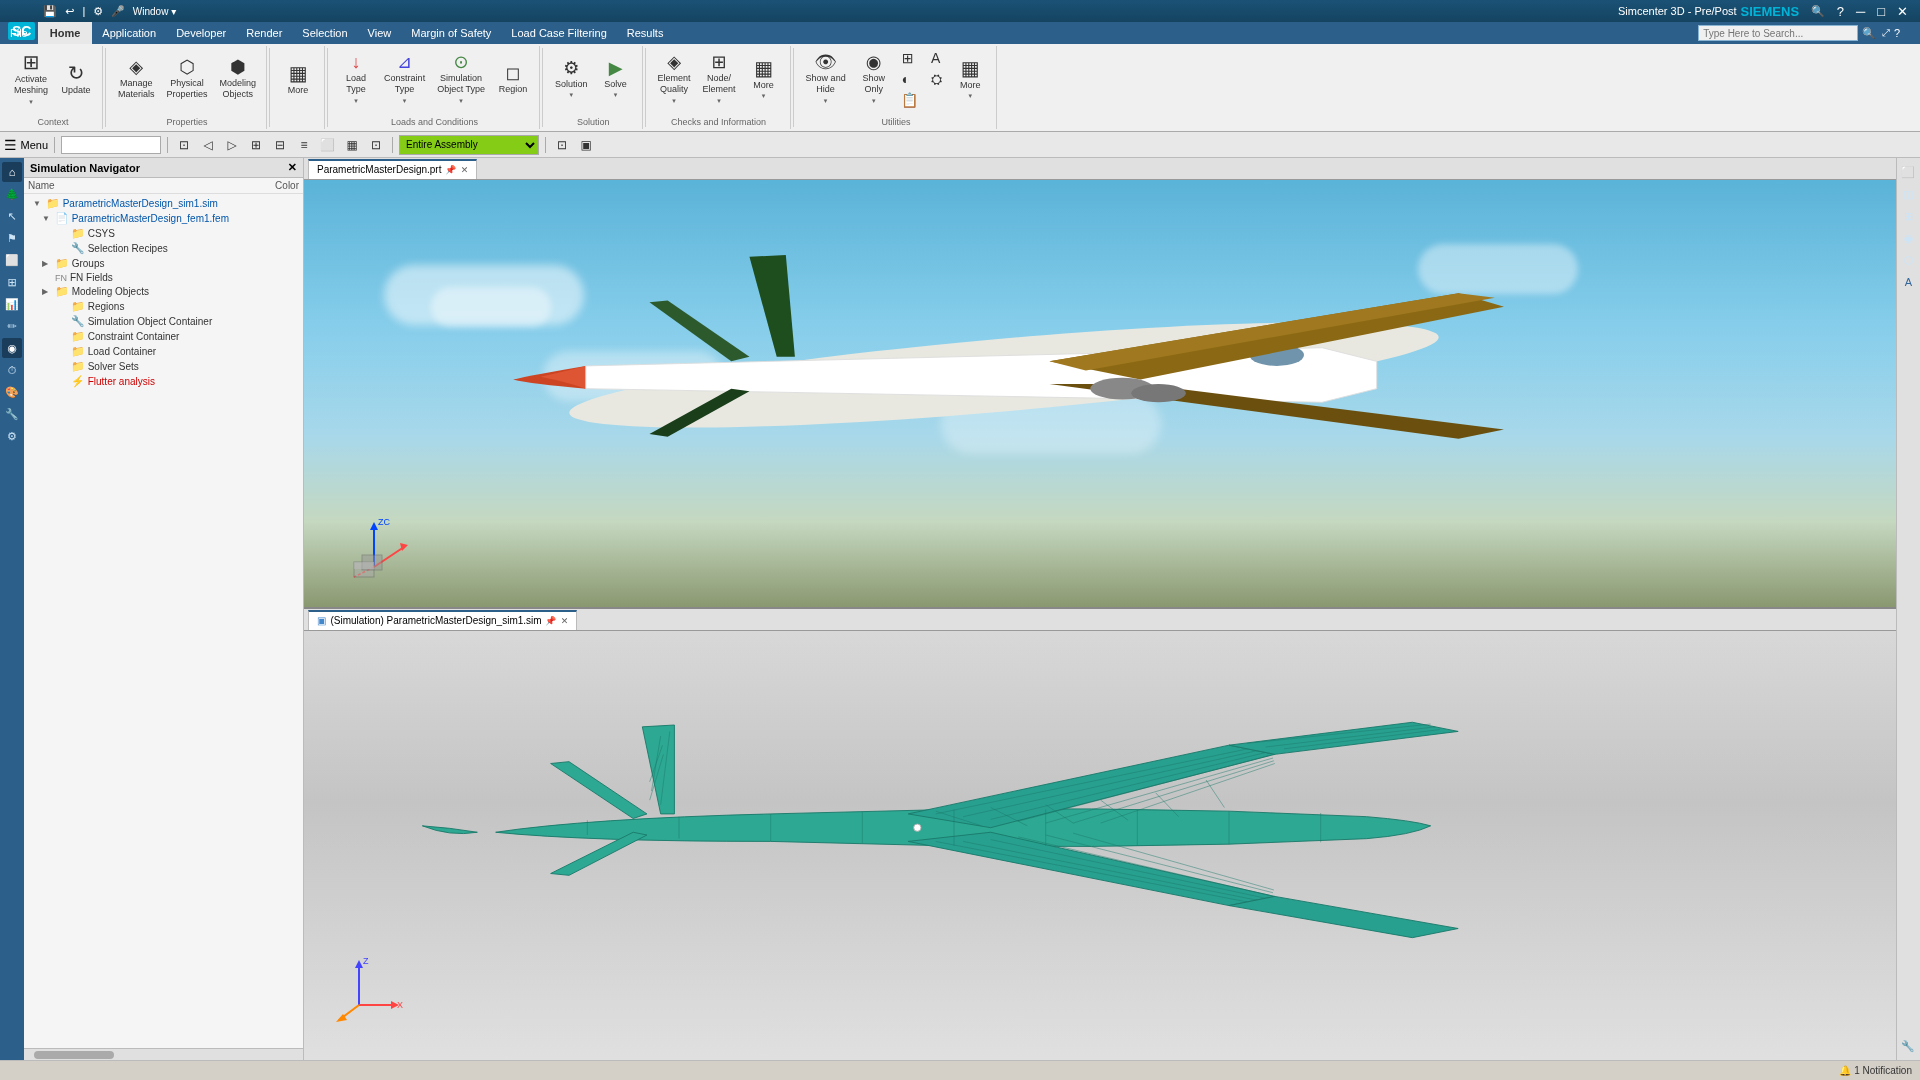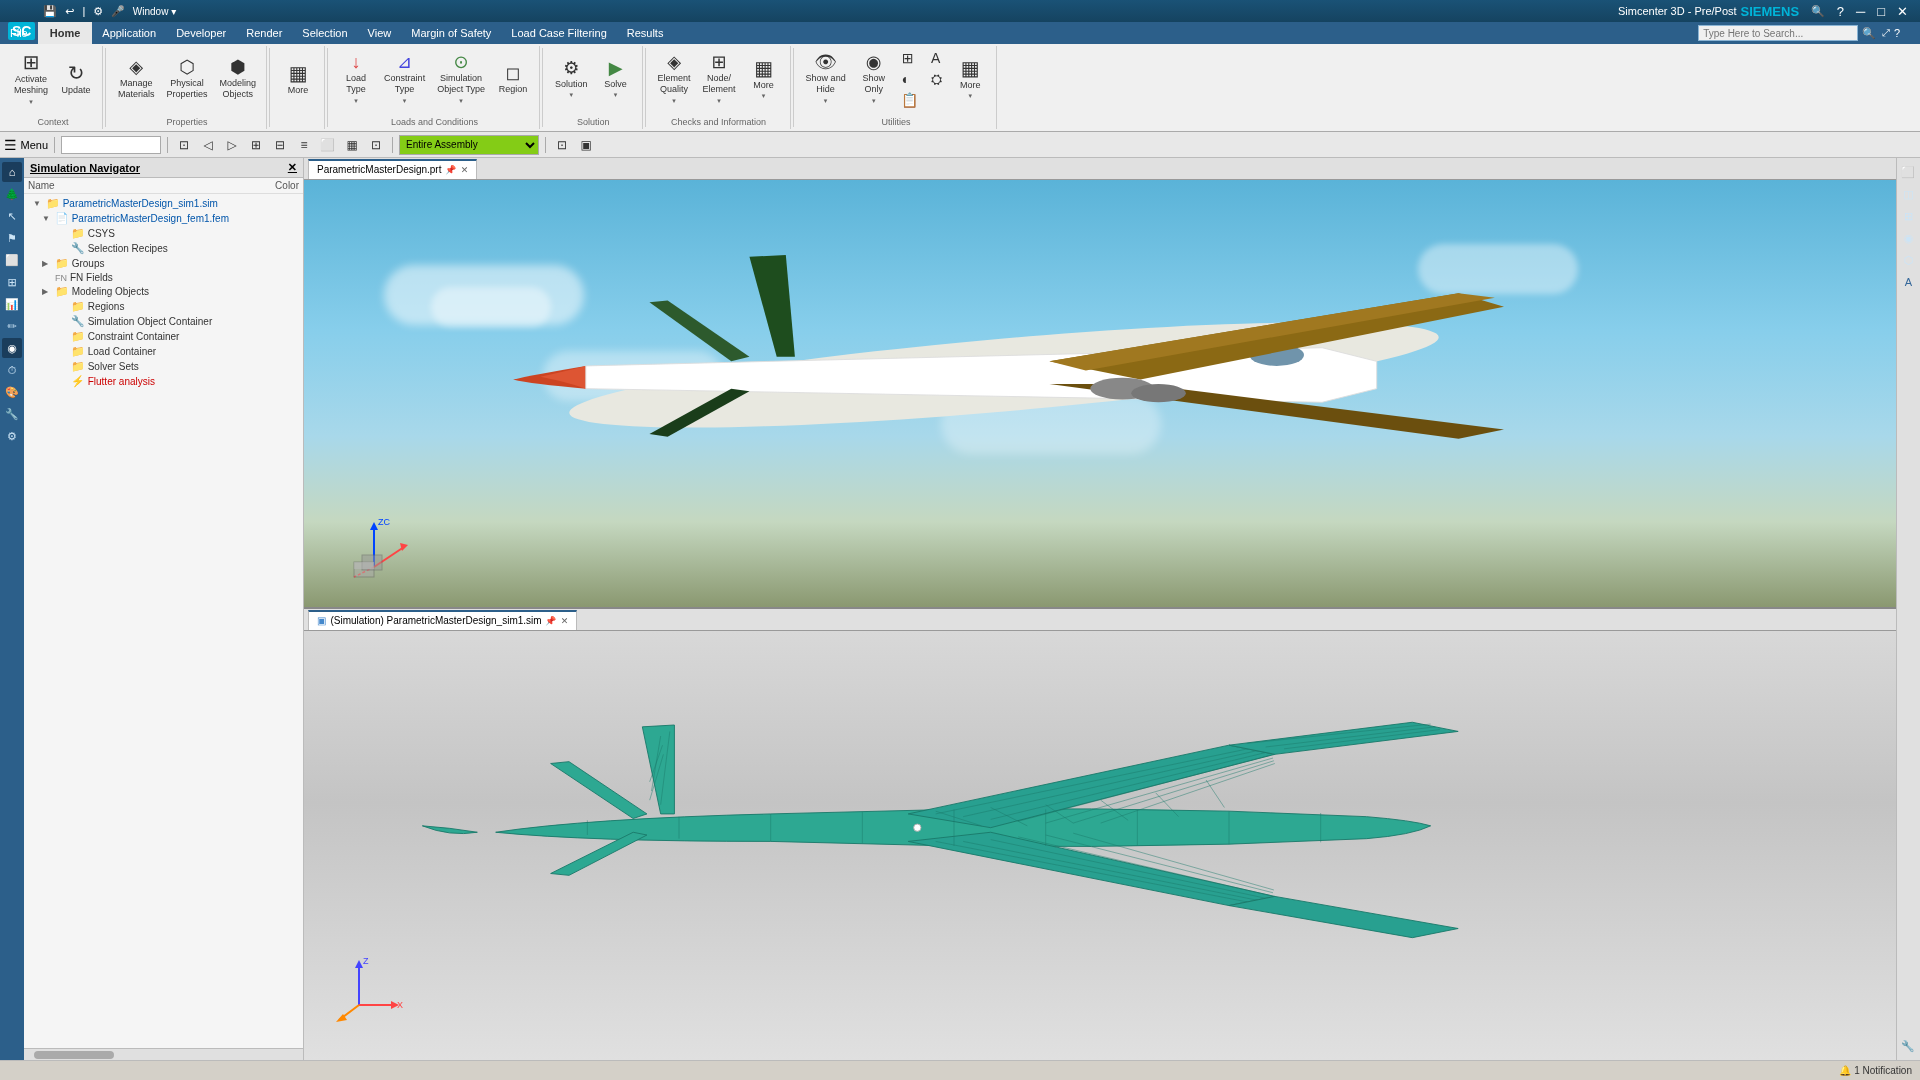--- a/index.html
+++ b/index.html
@@ -201,21 +201,20 @@
     }
     #navigator-header {
       background: #e0e0e0;
       padding: 3px 6px;
       font-weight: bold;
       font-size: 11px;
       display: flex;
       justify-content: space-between;
       align-items: center;
       border-bottom: 1px solid #bbb;
-      text-decoration: underline;
     }
     #navigator-tree {
       flex: 1;
       overflow-y: auto;
       padding: 2px;
     }
     .tree-header {
       display: flex;
       padding: 2px 4px;
       font-size: 10px;

